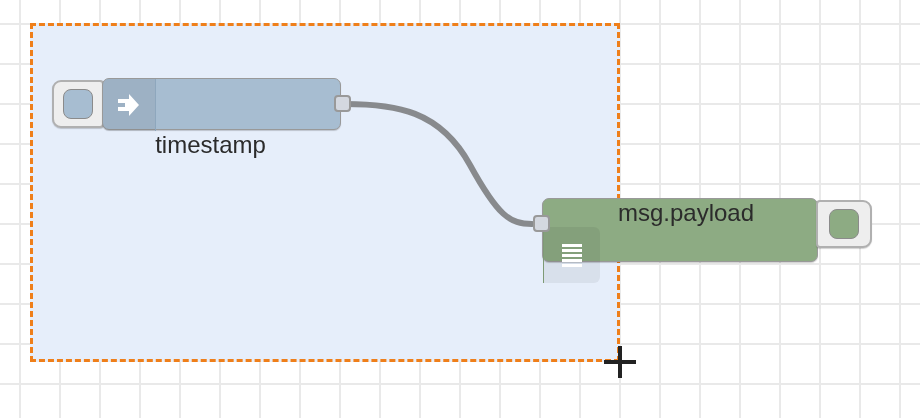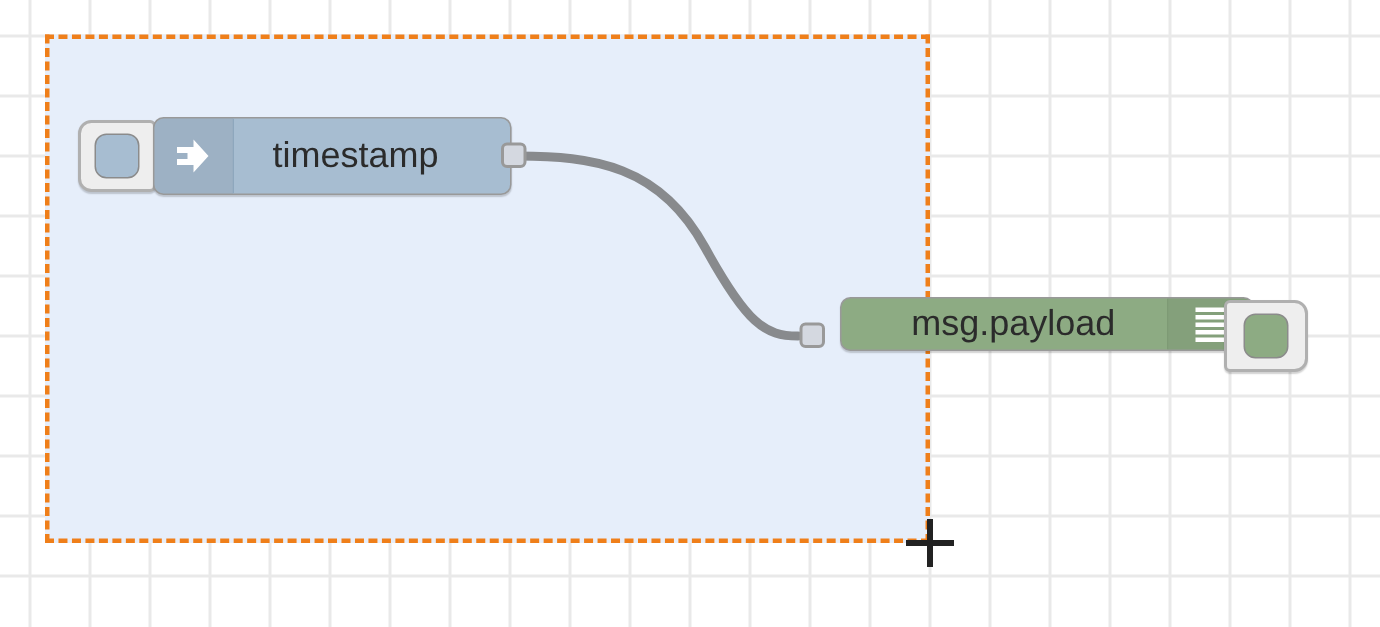--- a/index.html
+++ b/index.html
@@ -46,20 +46,21 @@
 
   
   .node {
     position: absolute;
     box-sizing: border-box;
     border-radius: 7px;
     border: 1px solid #999999;
     display: flex;
     align-items: stretch;
     box-shadow: 0 1px 1px rgba(0,0,0,0.18);
+    flex-direction: column;
   }
 
   .node-label {
     flex: 1 1 auto;
     display: flex;
     align-items: center;
     font-size: 24px;
     color: #2b2b2b;
     white-space: nowrap;
   }
@@ -82,24 +83,24 @@
     align-items: center;
     justify-content: center;
   }
   .node-inject .node-label {
     justify-content: center;
     padding-right: 22px;
   }
 
   
   .node-debug {
-    left: 560px;
+    left: 542px;
     top: 198px;
     width: 276px;
-    height: 36px;
+    height: 64px;
     background: #8dab83;
   }
   .node-debug .node-label {
     justify-content: center;
     padding-left: 12px;
   }
   .node-debug .icon-cell-right {
     width: 56px;
     flex: 0 0 56px;
     background: rgba(0,0,0,0.06);

